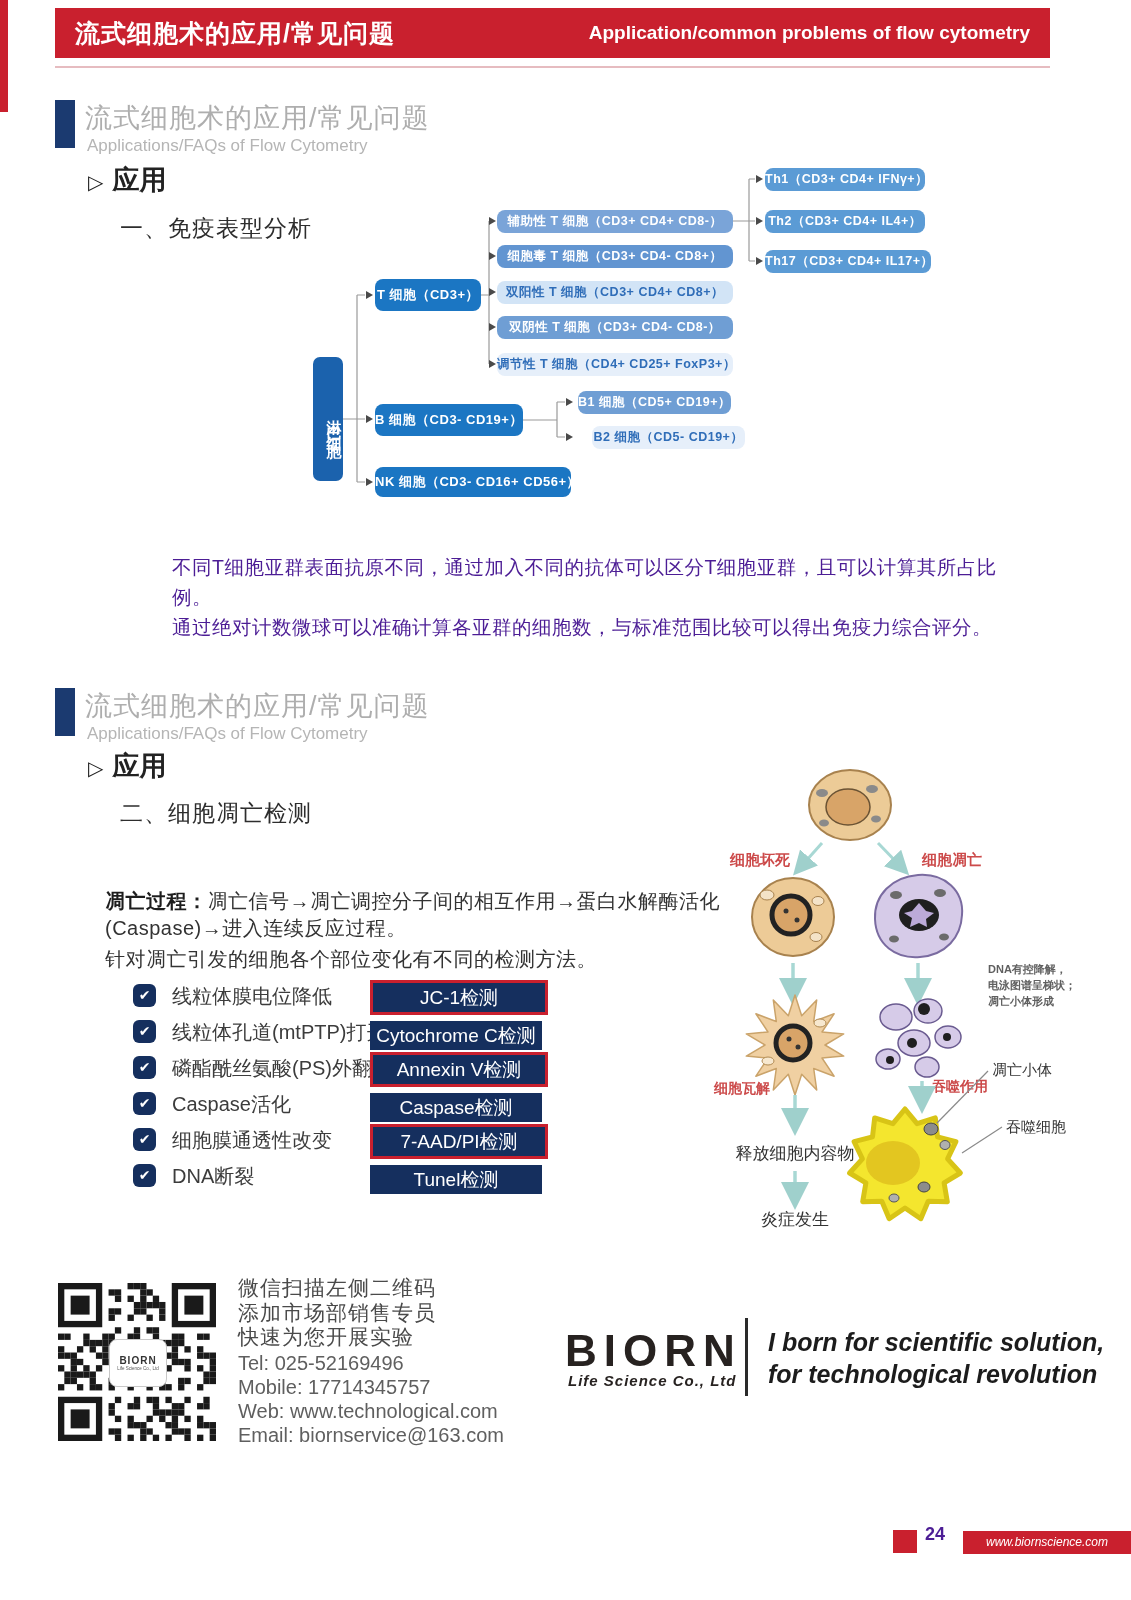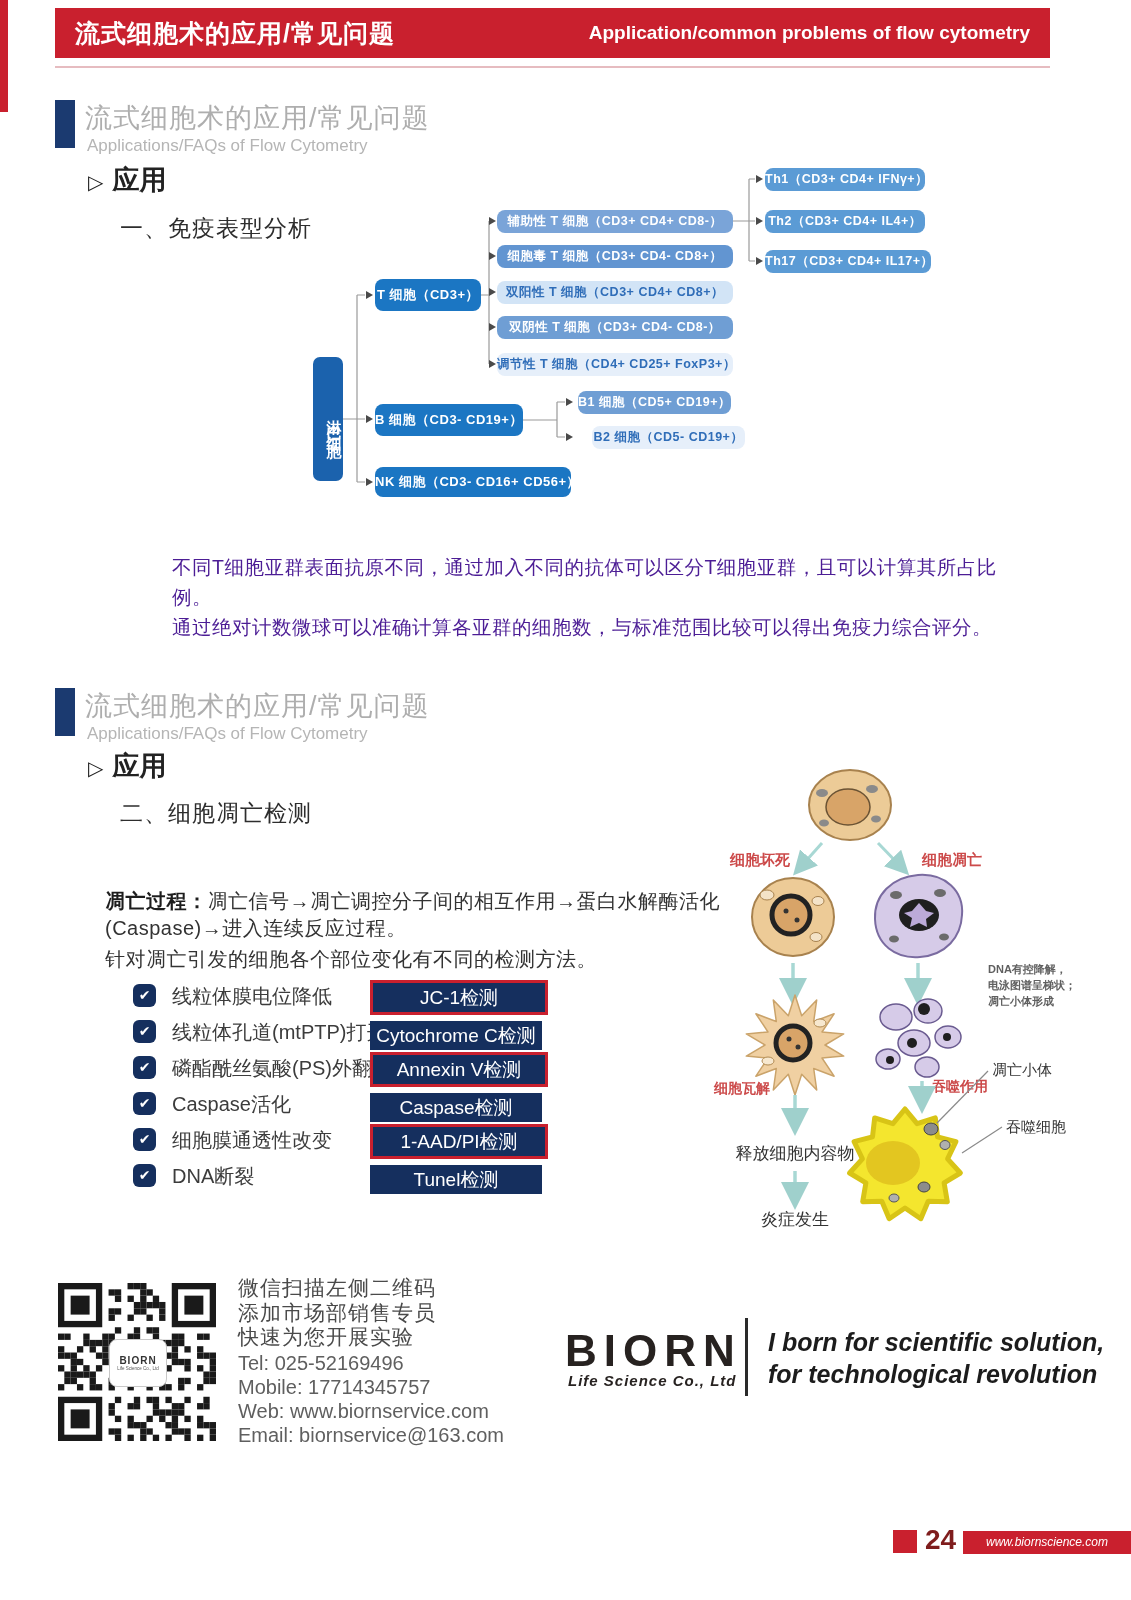--- a/index.html
+++ b/index.html
@@ -47,21 +47,21 @@
 
   
   .qr-logo{background:#fff;border:1px solid #c8c8c8;border-radius:8px;display:flex;flex-direction:column;align-items:center;justify-content:center;}
   .qr-logo .l1{font-size:10px;font-weight:bold;letter-spacing:1px;color:#333;}
   .qr-logo .l2{font-size:4.5px;color:#555;}
   .contact-zh{font-size:21px;color:#4a4a4a;line-height:24.5px;letter-spacing:1px;}
   .contact-en{font-size:20px;color:#5f5f5f;line-height:24px;}
   .biorn{font-size:44px;font-weight:600;letter-spacing:7px;color:#272220;}
   .biorn-sub{font-size:15px;font-style:italic;font-weight:600;letter-spacing:1px;color:#272220;}
   .tagline{font-size:25px;font-style:italic;font-weight:600;color:#1c1c1c;line-height:32px;}
-  .page-num{font-size:28px;font-weight:bold;color:#7f1d1d;}
+  .page-num{font-size:18px;font-weight:bold;color:#4c1d95;}
   .site-bar{background:#c9202e;color:#fff;font-size:12px;font-style:italic;text-align:center;line-height:23px;}
 </style>
 </head>
 <body>
 
 <div id="page">
 
   <div class="abs edge-stripe"></div>
   <div class="abs topbar">
     <span class="zh">流式细胞术的应用/常见问题</span>
@@ -147,21 +147,21 @@
   <div class="chk-label" style="top:1020px">线粒体孔道(mtPTP)打开</div>
   <div class="chk-label" style="top:1056px">磷酯酰丝氨酸(PS)外翻</div>
   <div class="chk-label" style="top:1092px">Caspase活化</div>
   <div class="chk-label" style="top:1128px">细胞膜通透性改变</div>
   <div class="chk-label" style="top:1164px">DNA断裂</div>
 
   <div class="method-btn hl" style="top:980px">JC-1检测</div>
   <div class="method-btn" style="top:1021px">Cytochrome C检测</div>
   <div class="method-btn hl" style="top:1052px">Annexin V检测</div>
   <div class="method-btn" style="top:1093px">Caspase检测</div>
-  <div class="method-btn hl" style="top:1124px">1-AAD/PI检测</div>
+  <div class="method-btn hl" style="top:1124px">7-AAD/PI检测</div>
   <div class="method-btn" style="top:1165px">Tunel检测</div>
 
   <svg class="abs" style="left:700px;top:755px" width="400" height="475" viewBox="0 0 400 475">
     <defs>
       <marker id="tealArrow" markerWidth="9" markerHeight="9" refX="6" refY="4" orient="auto">
         <path d="M0,0 L8,4 L0,8 Z" fill="#9fd0cc"></path>
       </marker>
     </defs>
 
     <g>
@@ -458,21 +458,21 @@
   </div>
 
   <div class="abs contact-zh" style="left:238px;top:1276px">
     <div>微信扫描左侧二维码</div>
     <div>添加市场部销售专员</div>
     <div>快速为您开展实验</div>
   </div>
   <div class="abs contact-en" style="left:238px;top:1351px">
     <div>Tel: 025-52169496</div>
     <div>Mobile: 17714345757</div>
-    <div>Web: www.biornservice.com</div>
+    <div>Web: www.technological.com</div>
     <div>Email: biornservice@163.com</div>
   </div>
 
   <div class="abs biorn" style="left:565px;top:1326px">BIORN</div>
   <div class="abs biorn-sub" style="left:568px;top:1372px">Life Science Co., Ltd</div>
   <div class="abs" style="left:745px;top:1318px;width:3px;height:78px;background:#2a2a2a"></div>
   <div class="abs tagline" style="left:768px;top:1326px">
     <div>I born for scientific solution,</div>
     <div>for technological revolution</div>
   </div>

